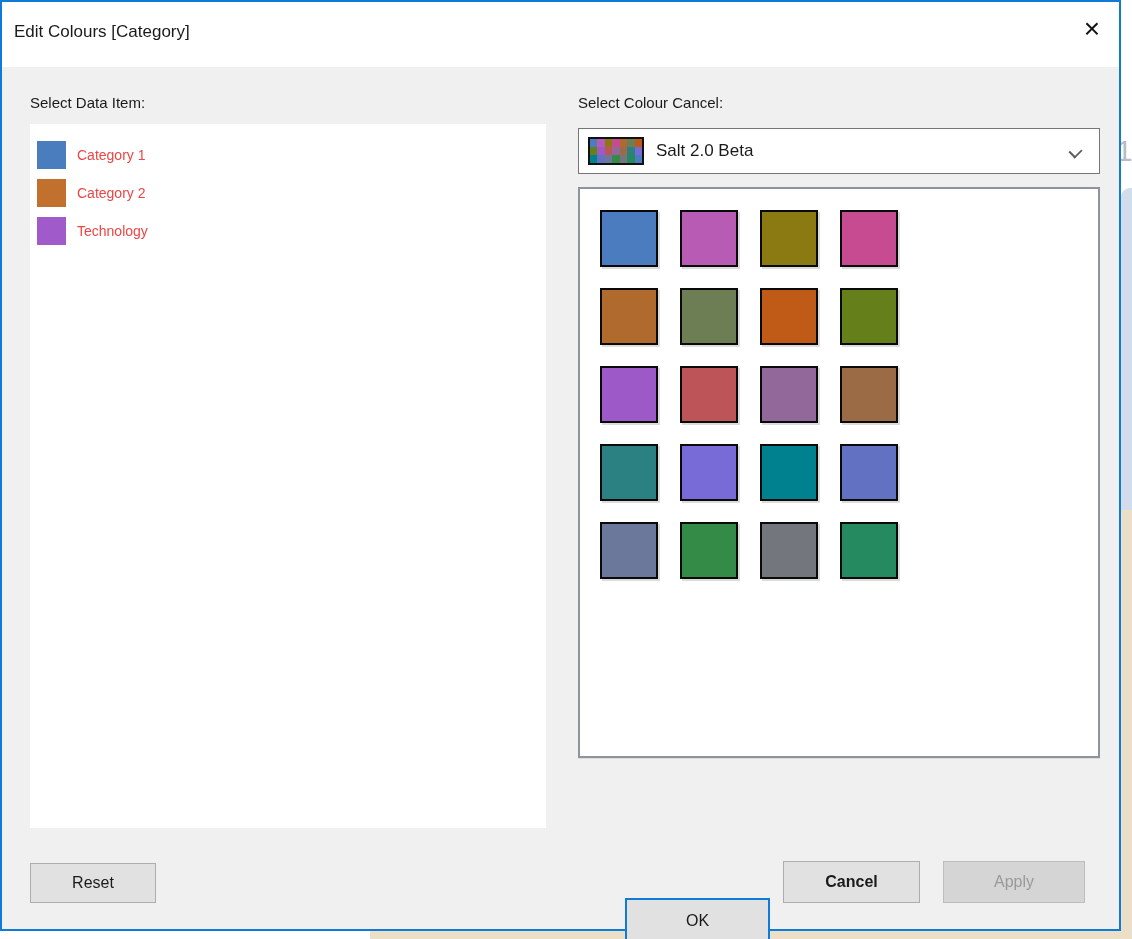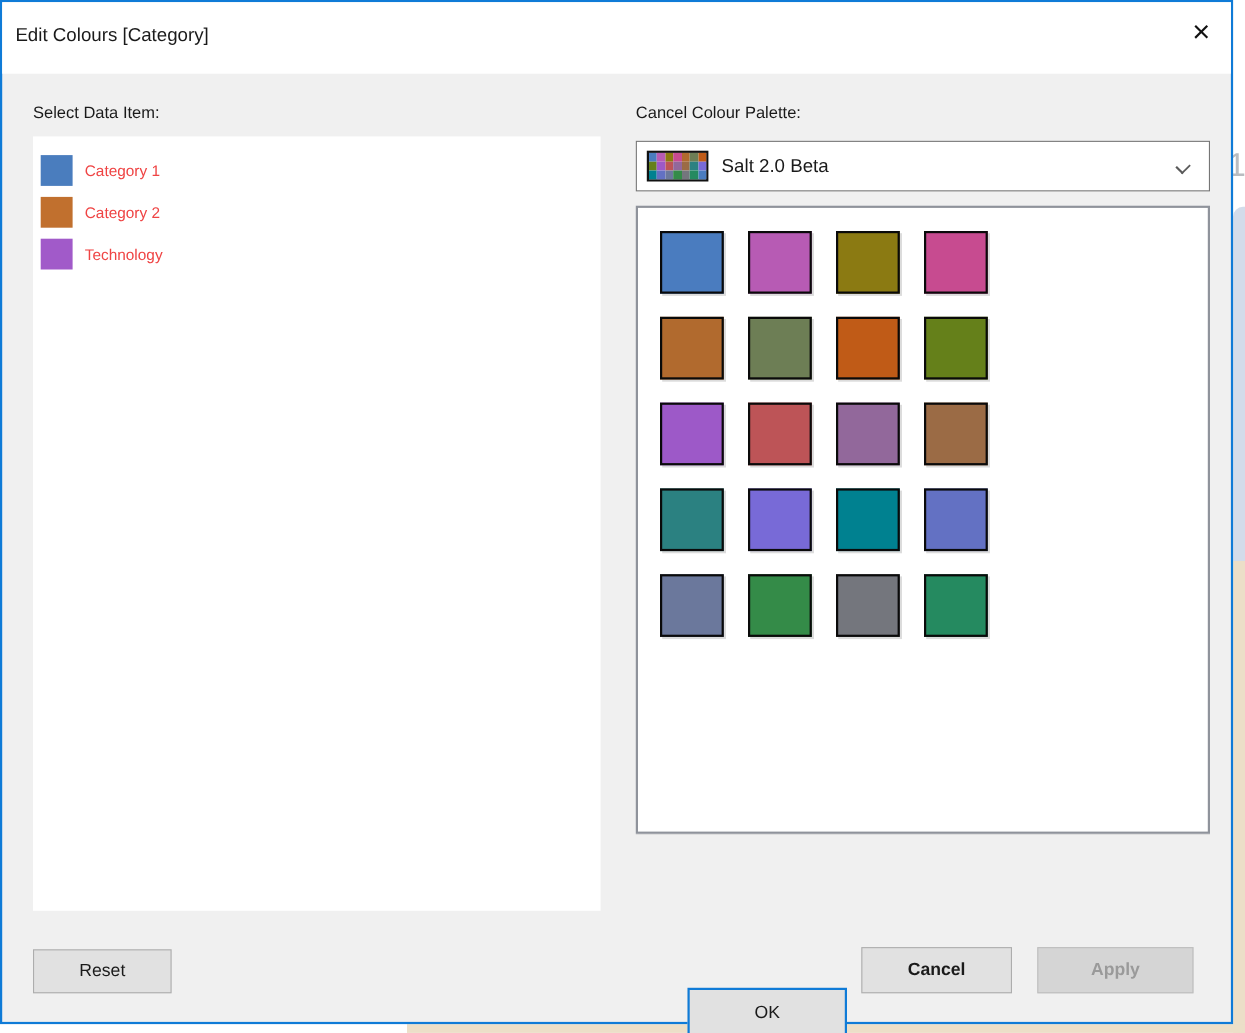--- a/index.html
+++ b/index.html
@@ -50,40 +50,40 @@
           box-shadow:2px 2px 0 #dcdcdc;cursor:pointer;}
 
   
   .btn{position:absolute;display:flex;align-items:center;justify-content:center;
        font-family:"Liberation Sans",sans-serif;font-size:16px;color:#1a1a1a;
        background:#e1e1e1;border:1px solid #adadad;box-sizing:border-box;padding:0;cursor:default;}
   .btn-assign{left:576px;top:770px;width:522px;height:54px;border-color:#a3a3a3;box-shadow:0 1px 0 #d0d0d0;}
   .btn-reset{left:28px;top:861px;width:126px;height:40px;}
   .btn-ok{left:623px;top:857px;width:145px;height:46px;border:2px solid #0f7bd7;margin-top:39px;}
   .btn-cancel{left:781px;top:859px;width:137px;height:42px;font-weight:bold;}
-  .btn-apply{left:941px;top:859px;width:142px;height:42px;background:#d5d5d5;border-color:#bdbdbd;color:#9a9a9a;font-weight:bold;}
+  .btn-apply{left:941px;top:859px;width:142px;height:42px;background:#d5d5d5;border-color:#bdbdbd;color:#9a9a9a;}
 </style>
 </head>
 <body>
 
 <div class="stage">
 
   <span class="bg-digit">1</span>
   <div class="bg-strip-blue"></div>
   <div class="bg-strip-beige"></div>
   <div class="bg-bottom-beige"></div>
 
   <div class="dialog">
     <div class="titlebar">
       <span class="title">Edit Colours [Category]</span>
       <span class="close-x">×</span>
     </div>
 
     <span class="section-label label-left">Select Data Item:</span>
-    <span class="section-label label-right">Cancel Colour Palette:</span>
+    <span class="section-label label-right">Select Colour Cancel:</span>
 
     <div class="listbox" id="data-item-list">
         <div class="list-row">
           <span class="list-swatch" style="background: rgb(74, 125, 190);"></span>
           <span class="list-label">Category 1</span>
         </div>
         <div class="list-row">
           <span class="list-swatch" style="background: rgb(193, 112, 46);"></span>
           <span class="list-label">Category 2</span>
         </div>

